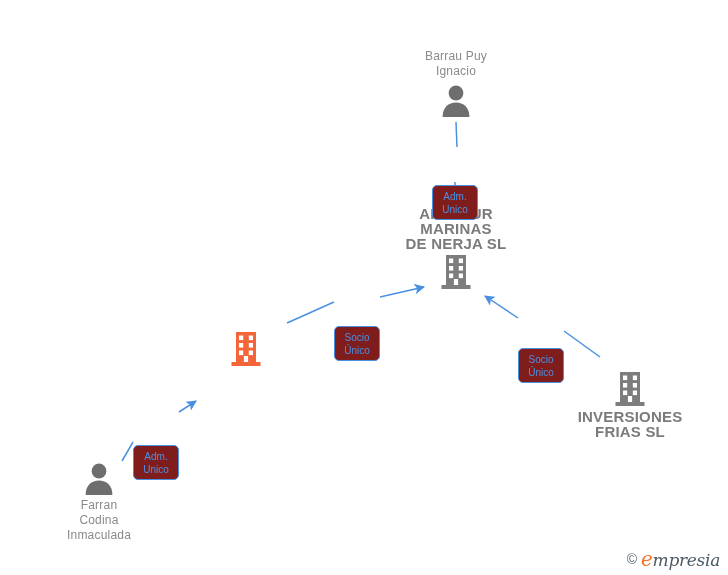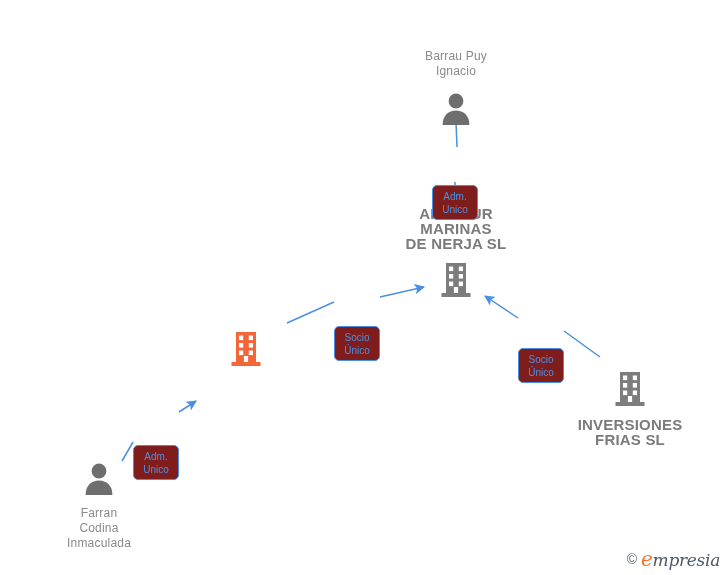--- a/index.html
+++ b/index.html
@@ -26,21 +26,20 @@
     height: 575px;
     pointer-events: none;
   }
   .node {
     position: absolute;
     display: flex;
     flex-direction: column;
     align-items: center;
     width: 160px;
     margin-left: -80px;
-    gap: 8px;
   }
   .node .label {
     font-size: 11.5px;
     line-height: 15px;
     color: #808080;
     text-align: center;
     letter-spacing: 0.2px;
     white-space: pre-line;
   }
   .node.company .label {

